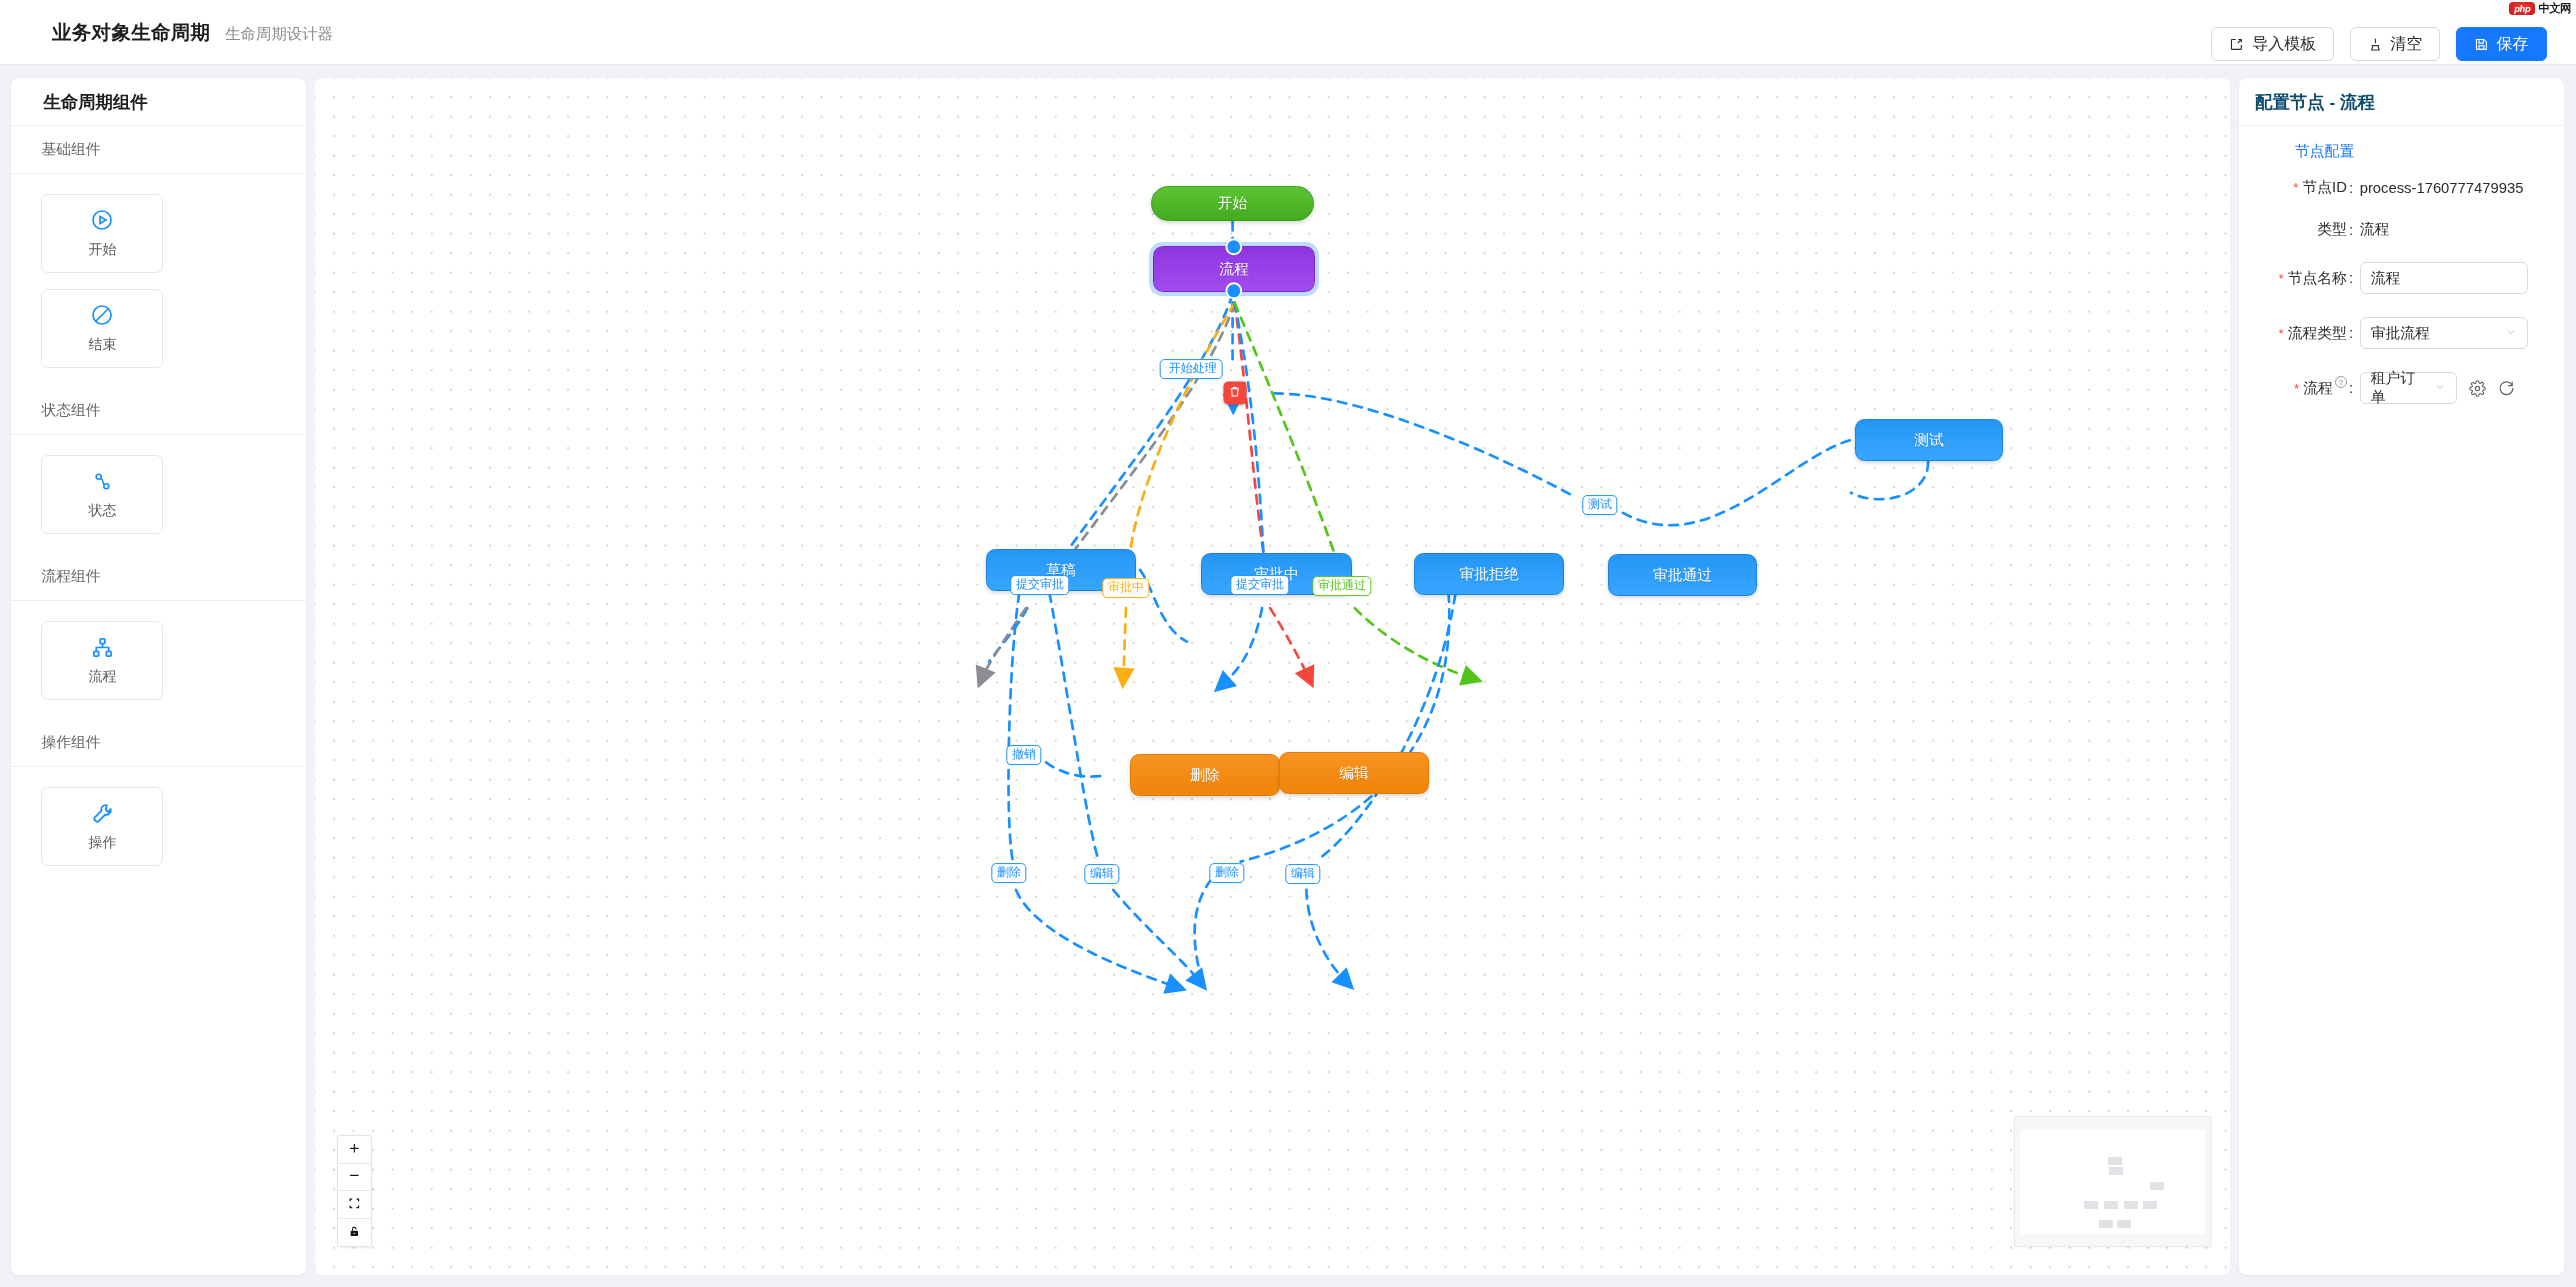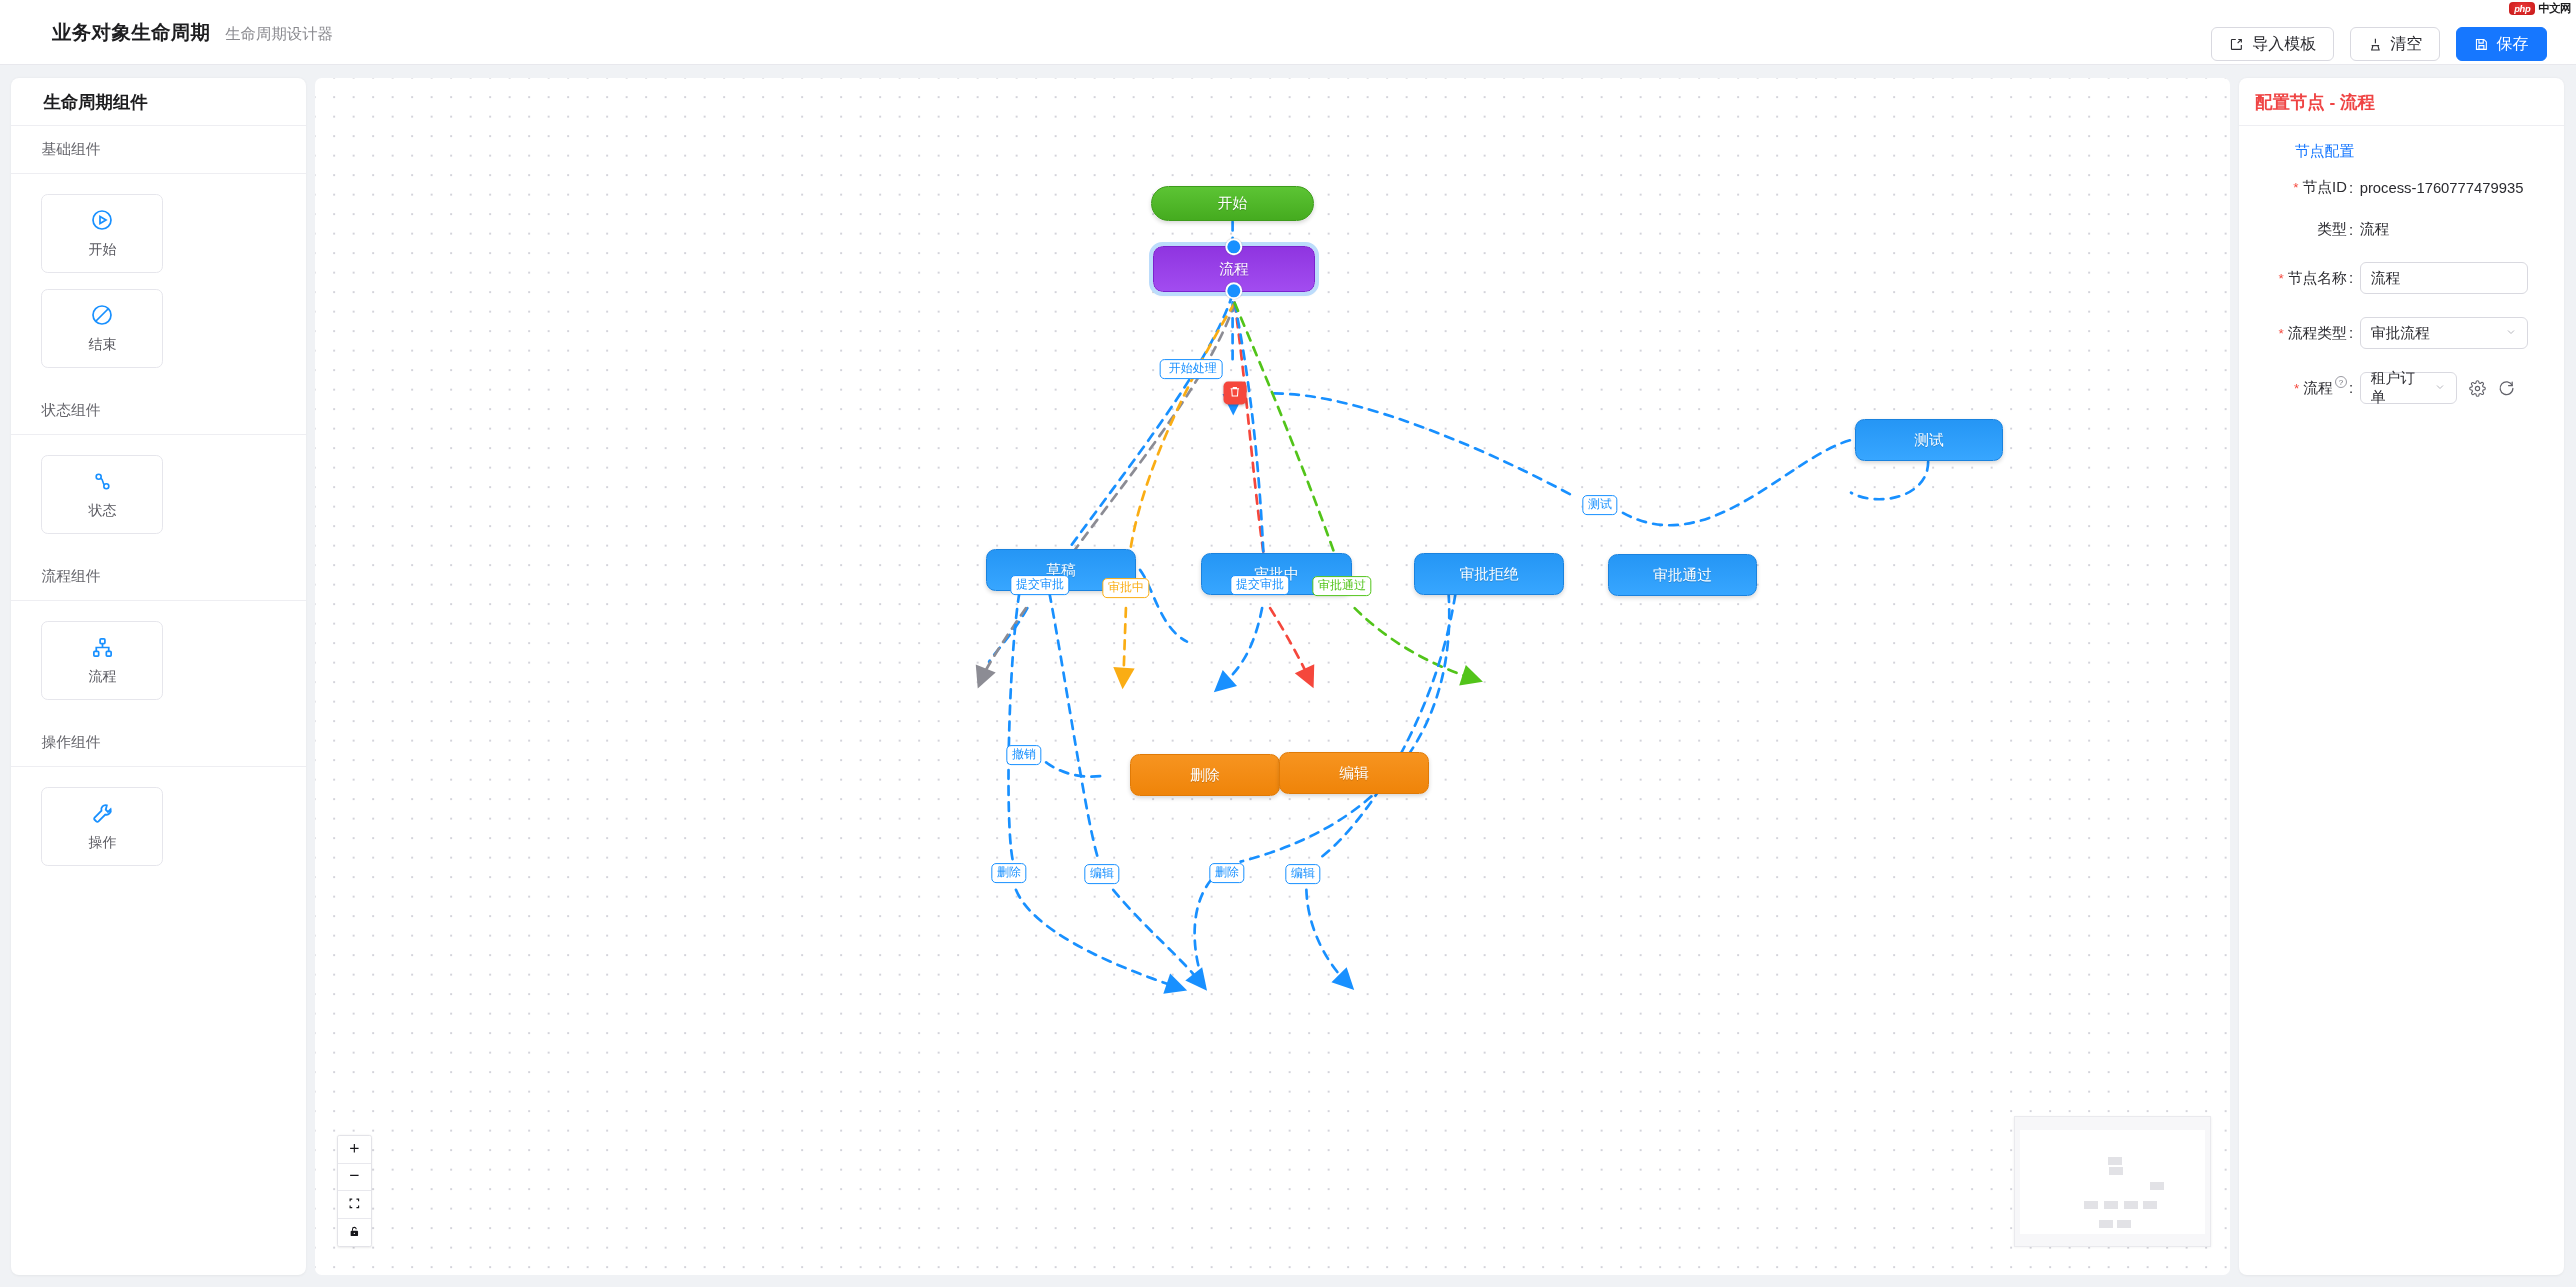--- a/index.html
+++ b/index.html
@@ -166,21 +166,21 @@
 
   
   .rpanel {
     position: absolute; left: 2239px; top: 78px;
     width: 325px; height: 1197px;
     background: #fff; border-radius: 8px;
     box-shadow: 0 0.7px 2.7px rgba(0,0,0,.05); overflow: hidden;
   }
   .rpanel-header {
     height: 48px; display: flex; align-items: center; padding-left: 16px;
-    font-size: 17.4px; font-weight: bold; color: #ef4444;
+    font-size: 17.4px; font-weight: bold; color: #0c4a6e;
     border-bottom: 0.7px solid #eeeef2;
   }
   .rpanel-body { padding: 16px 17.4px 0 12px; }
   .panel-link { font-size: 14.8px; color: #1677ff; cursor: pointer; margin-bottom: 17.4px; display: inline-block; margin-left: 44px; }
   .form-row { display: flex; align-items: center; margin-bottom: 23px; }
   .form-label {
     width: 102px; text-align: right; font-size: 14.8px; color: #2b2b30;
     display: flex; align-items: center; justify-content: flex-end; gap: 2px;
     white-space: nowrap;
   }

